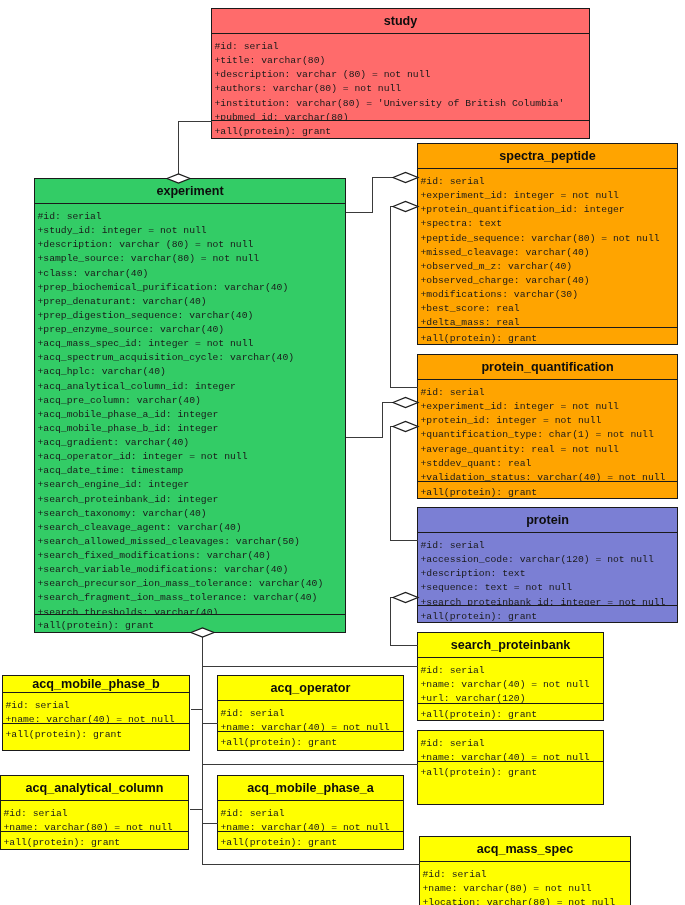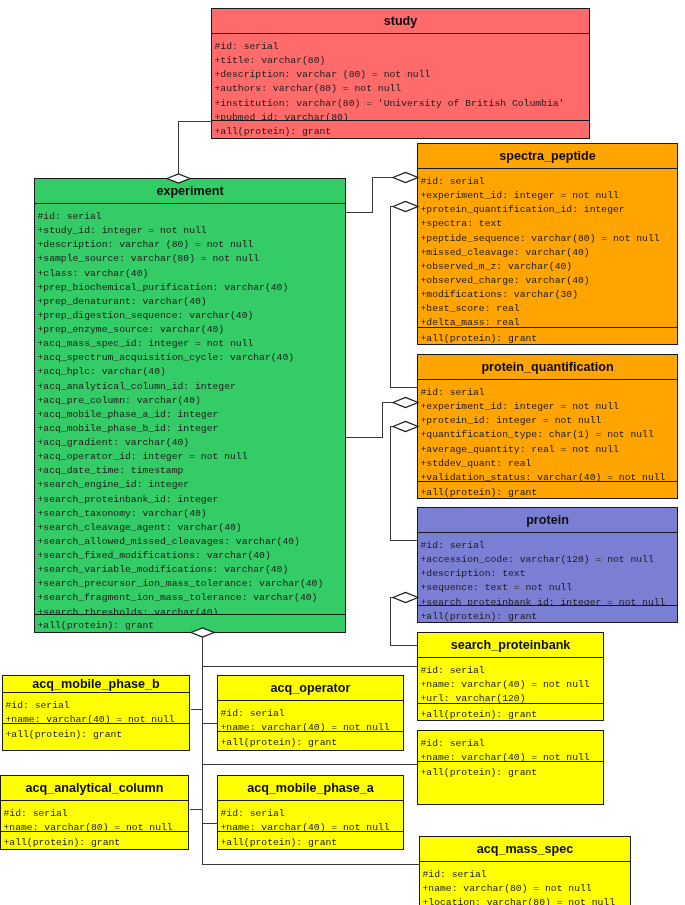--- a/index.html
+++ b/index.html
@@ -81,21 +81,21 @@
       <div class="row">+acq_pre_column: varchar(40)</div>
       <div class="row">+acq_mobile_phase_a_id: integer</div>
       <div class="row">+acq_mobile_phase_b_id: integer</div>
       <div class="row">+acq_gradient: varchar(40)</div>
       <div class="row">+acq_operator_id: integer = not null</div>
       <div class="row">+acq_date_time: timestamp</div>
       <div class="row">+search_engine_id: integer</div>
       <div class="row">+search_proteinbank_id: integer</div>
       <div class="row">+search_taxonomy: varchar(40)</div>
       <div class="row">+search_cleavage_agent: varchar(40)</div>
-      <div class="row">+search_allowed_missed_cleavages: varchar(40)</div>
+      <div class="row">+search_allowed_missed_cleavages: varchar(50)</div>
       <div class="row">+search_fixed_modifications: varchar(40)</div>
       <div class="row">+search_variable_modifications: varchar(40)</div>
       <div class="row">+search_precursor_ion_mass_tolerance: varchar(40)</div>
       <div class="row">+search_fragment_ion_mass_tolerance: varchar(40)</div>
       <div class="row">+search_thresholds: varchar(40)</div>
     </div>
     <div class="efoot">
       <div class="row">+all(protein): grant</div>
     </div>
   </div>

